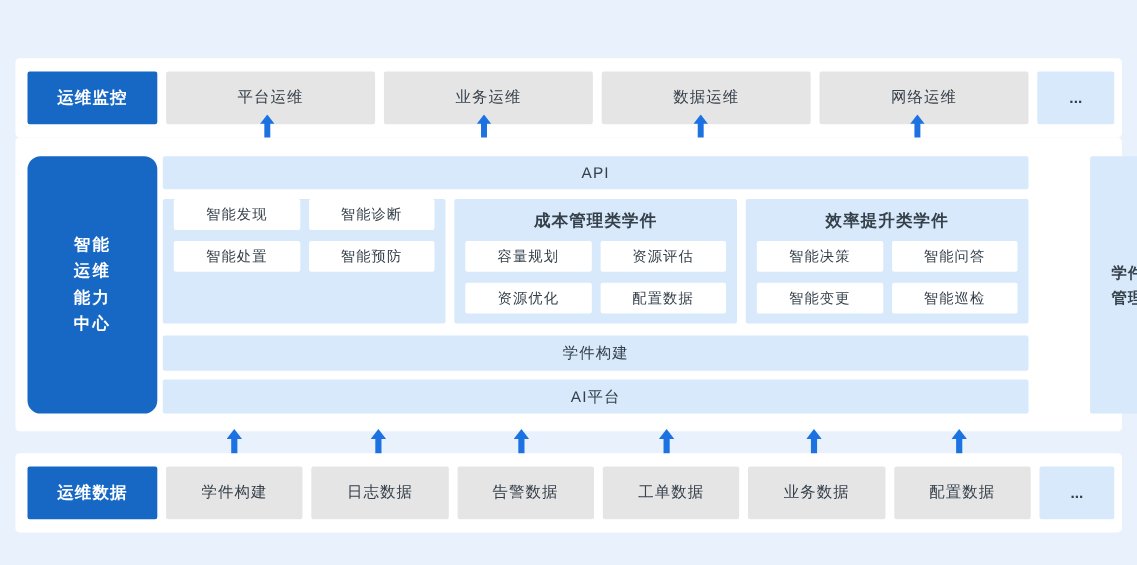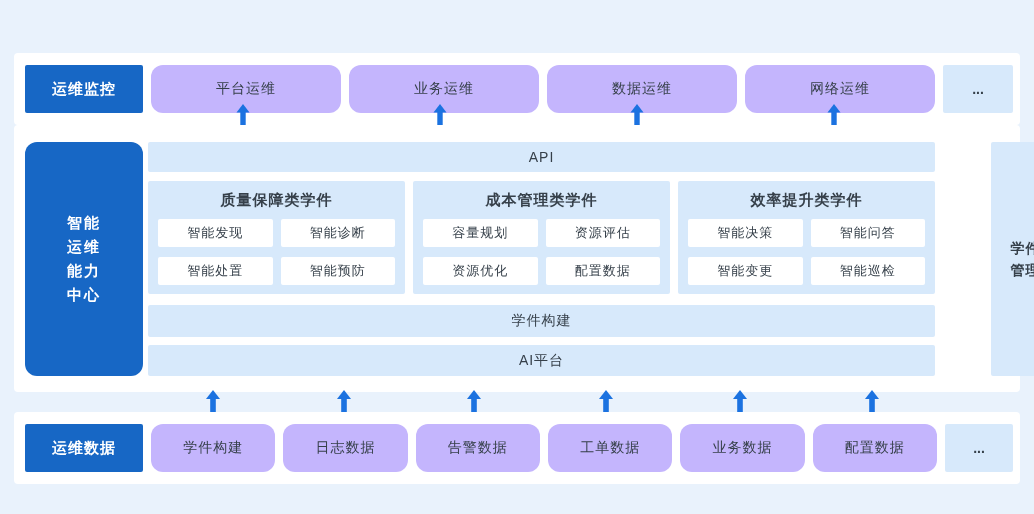--- a/index.html
+++ b/index.html
@@ -37,27 +37,27 @@
     align-items:center;
     justify-content:center;
     font-size:15px;
     font-weight:600;
     border-radius:2px;
     letter-spacing:1px;
   }
   .lt-box {
     flex:1 1 0;
     height:48px;
-    background:#c4b5fd;
+    background:#e5e5e5;
     display:flex;
     align-items:center;
     justify-content:center;
     font-size:14px;
     font-weight:500;
-    border-radius:12px;
+    border-radius:2px;
     letter-spacing:1px;
   }
   .more-box {
     flex:0 0 70px;
     height:48px;
     background:#D7E9FB;
     display:flex;
     align-items:center;
     justify-content:center;
     font-size:14px;
@@ -212,21 +212,20 @@
     <span>智能</span>
     <span>运维</span>
     <span>能力</span>
     <span>中心</span>
   </div>
 
   <div class="bar bar-api">API</div>
 
   <div class="groups">
     <div class="group">
-      <div class="group-title">质量保障类学件</div>
       <div class="group-grid">
         <div class="cell">智能发现</div>
         <div class="cell">智能诊断</div>
         <div class="cell">智能处置</div>
         <div class="cell">智能预防</div>
       </div>
     </div>
     <div class="group">
       <div class="group-title">成本管理类学件</div>
       <div class="group-grid">

